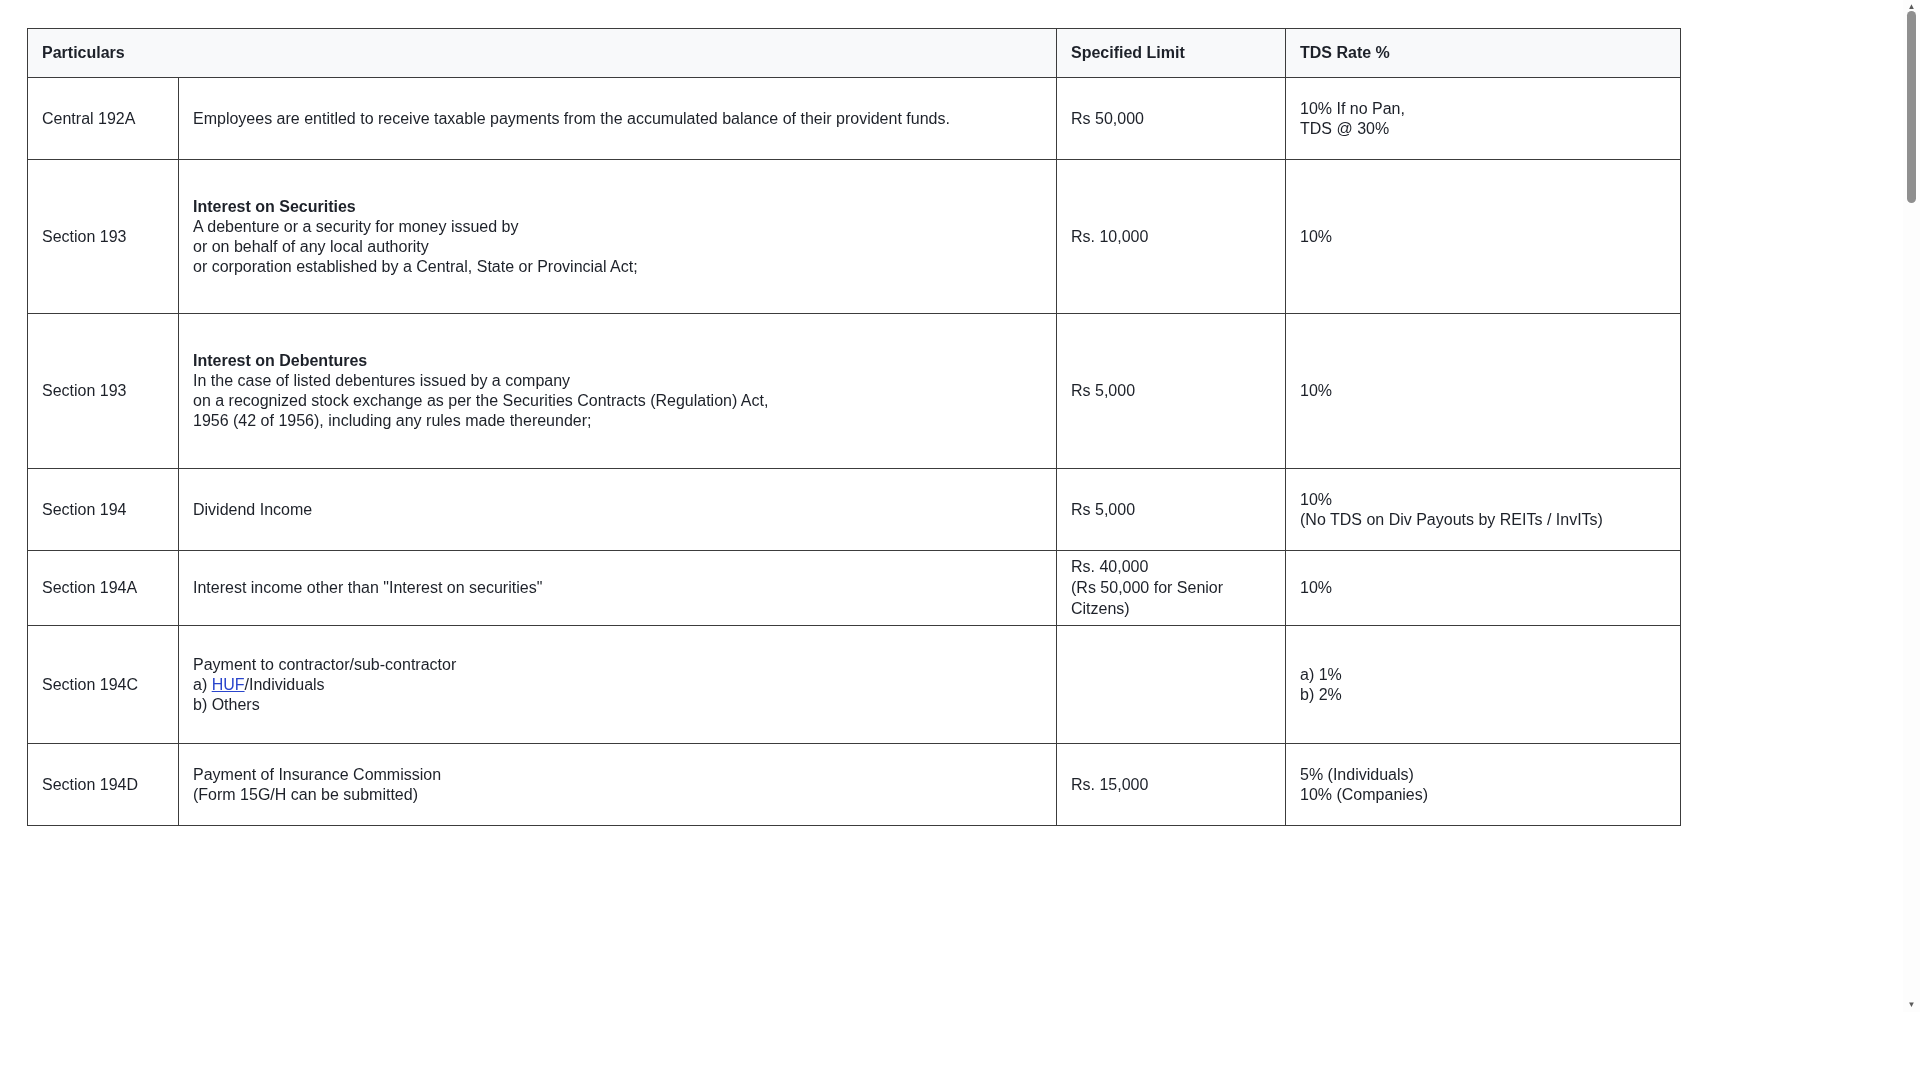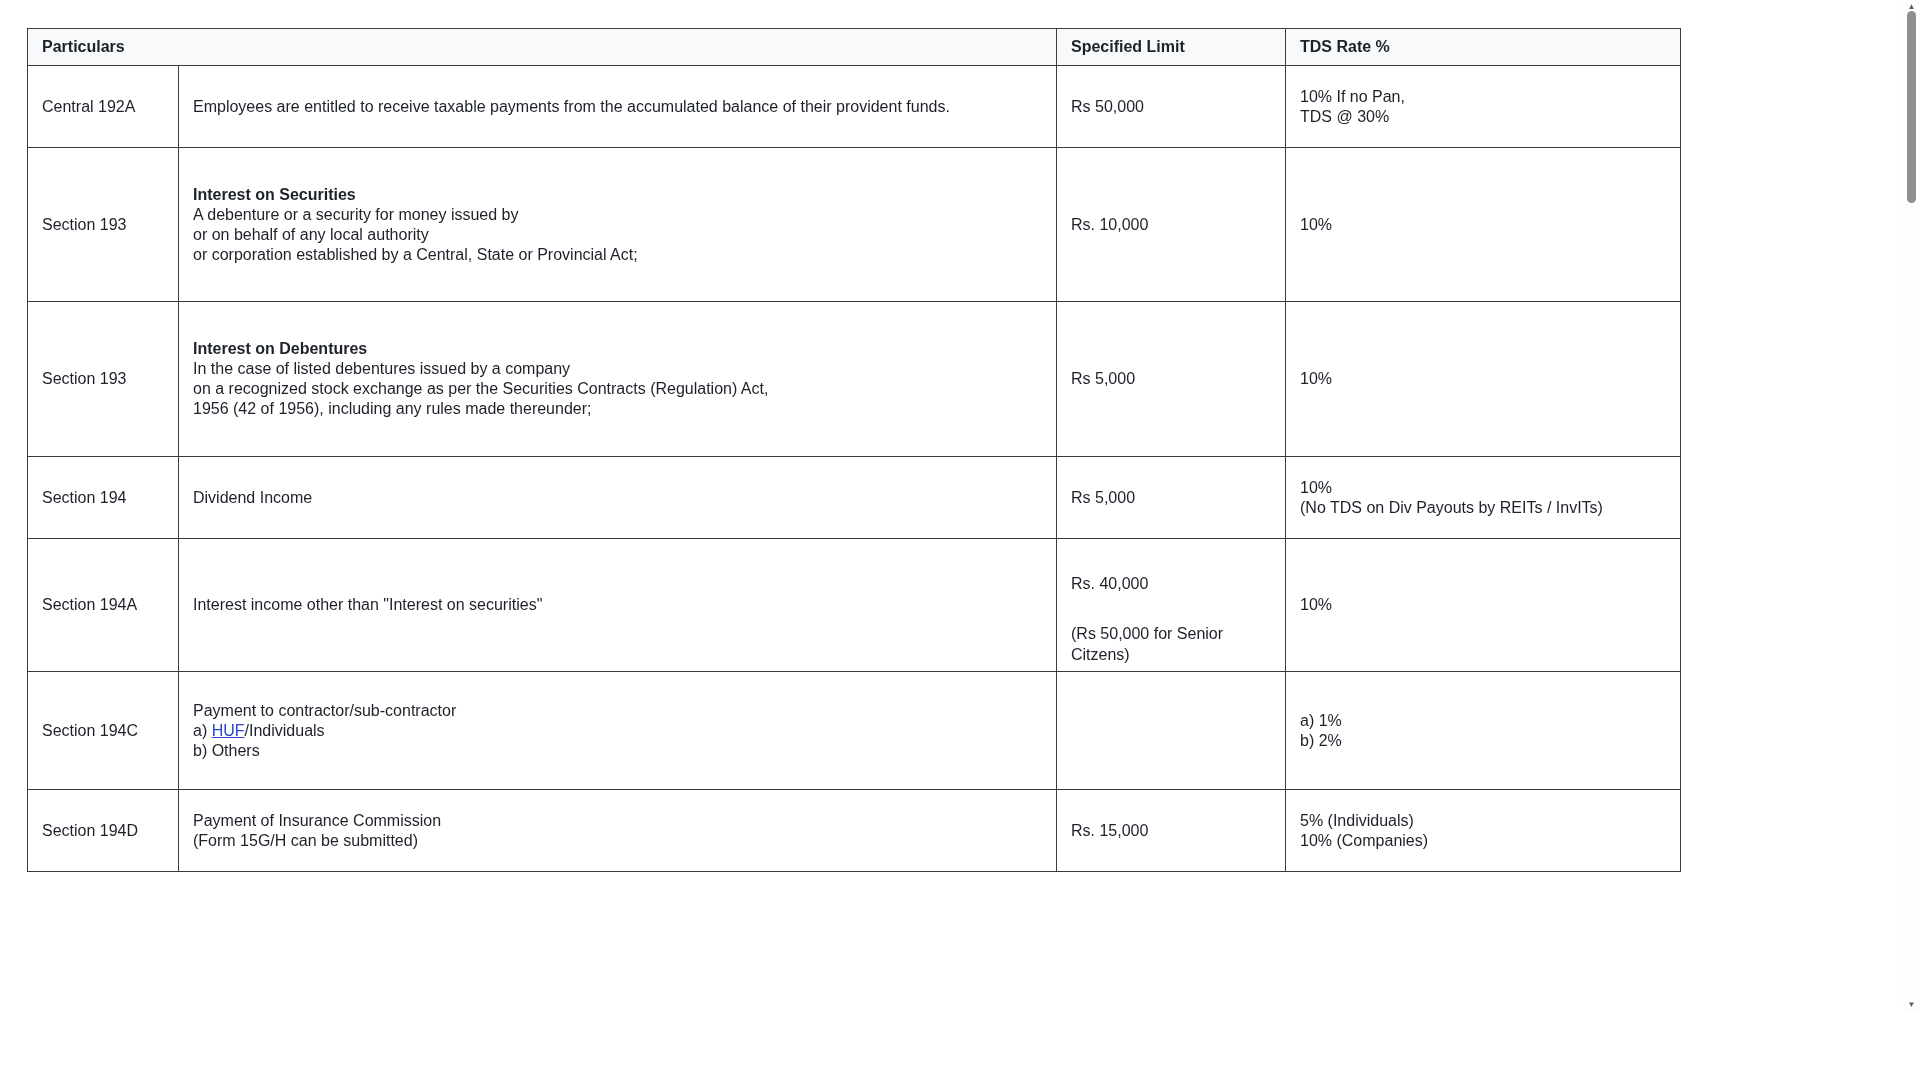--- a/index.html
+++ b/index.html
@@ -30,27 +30,27 @@
     border:1px solid var(--border);
     vertical-align:middle;
     text-align:left;
     padding:6px 14px;
     line-height:1.25;
     font-weight:normal;
   }
   th{
     background:var(--header-bg);
     font-weight:bold;
-    height:37px;
+    height:49px;
   }
   td p{margin:0;}
   td p + p{}
   .bold{font-weight:bold;}
   a{color:var(--link);text-decoration:underline;cursor:pointer;}
-  .tight div{line-height:1.3;margin-top:29px;}
+  .tight div{line-height:1.3;}
   
   .h45{height:45px;} .h46{height:46px;} .h67{height:67px;} .h82{height:82px;}
   .h118{height:118px;} .h154{height:154px;} .h155{height:155px;}
   
   .scrollbar{
     position:absolute;right:0;top:0;width:17px;height:1012px;
     background:#fdfdfd;
   }
   .scroll-arrow{
     position:absolute;left:0;width:17px;height:14px;

